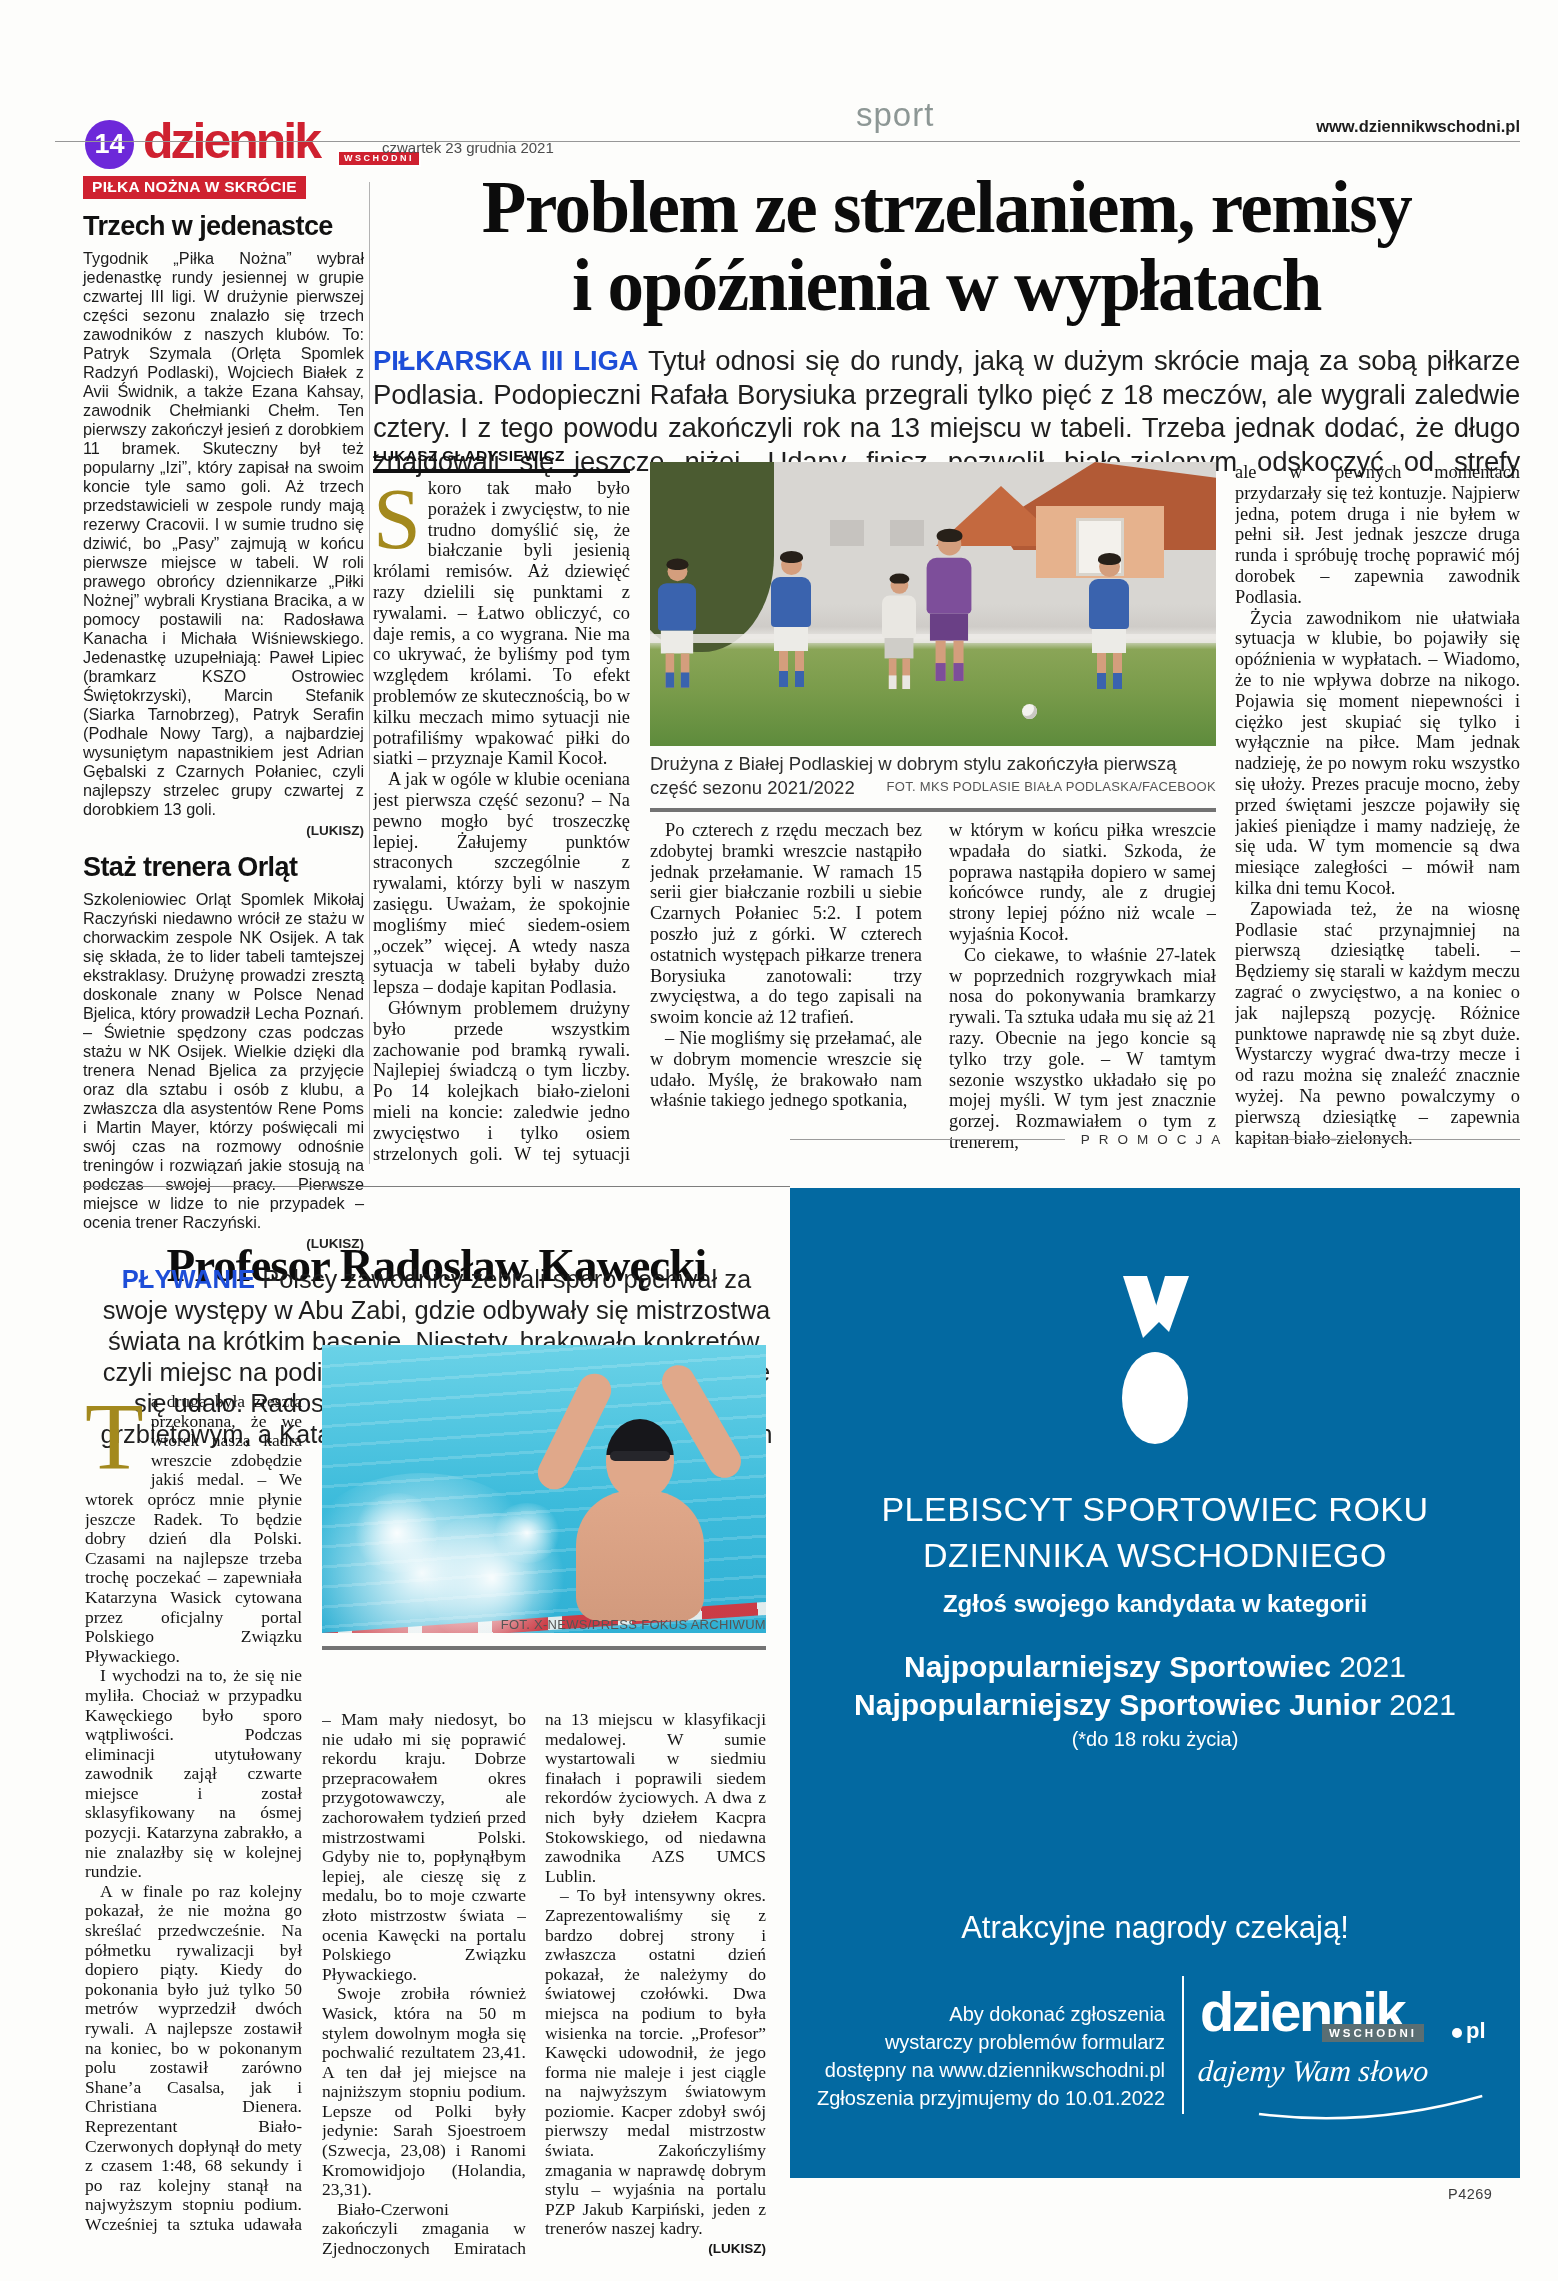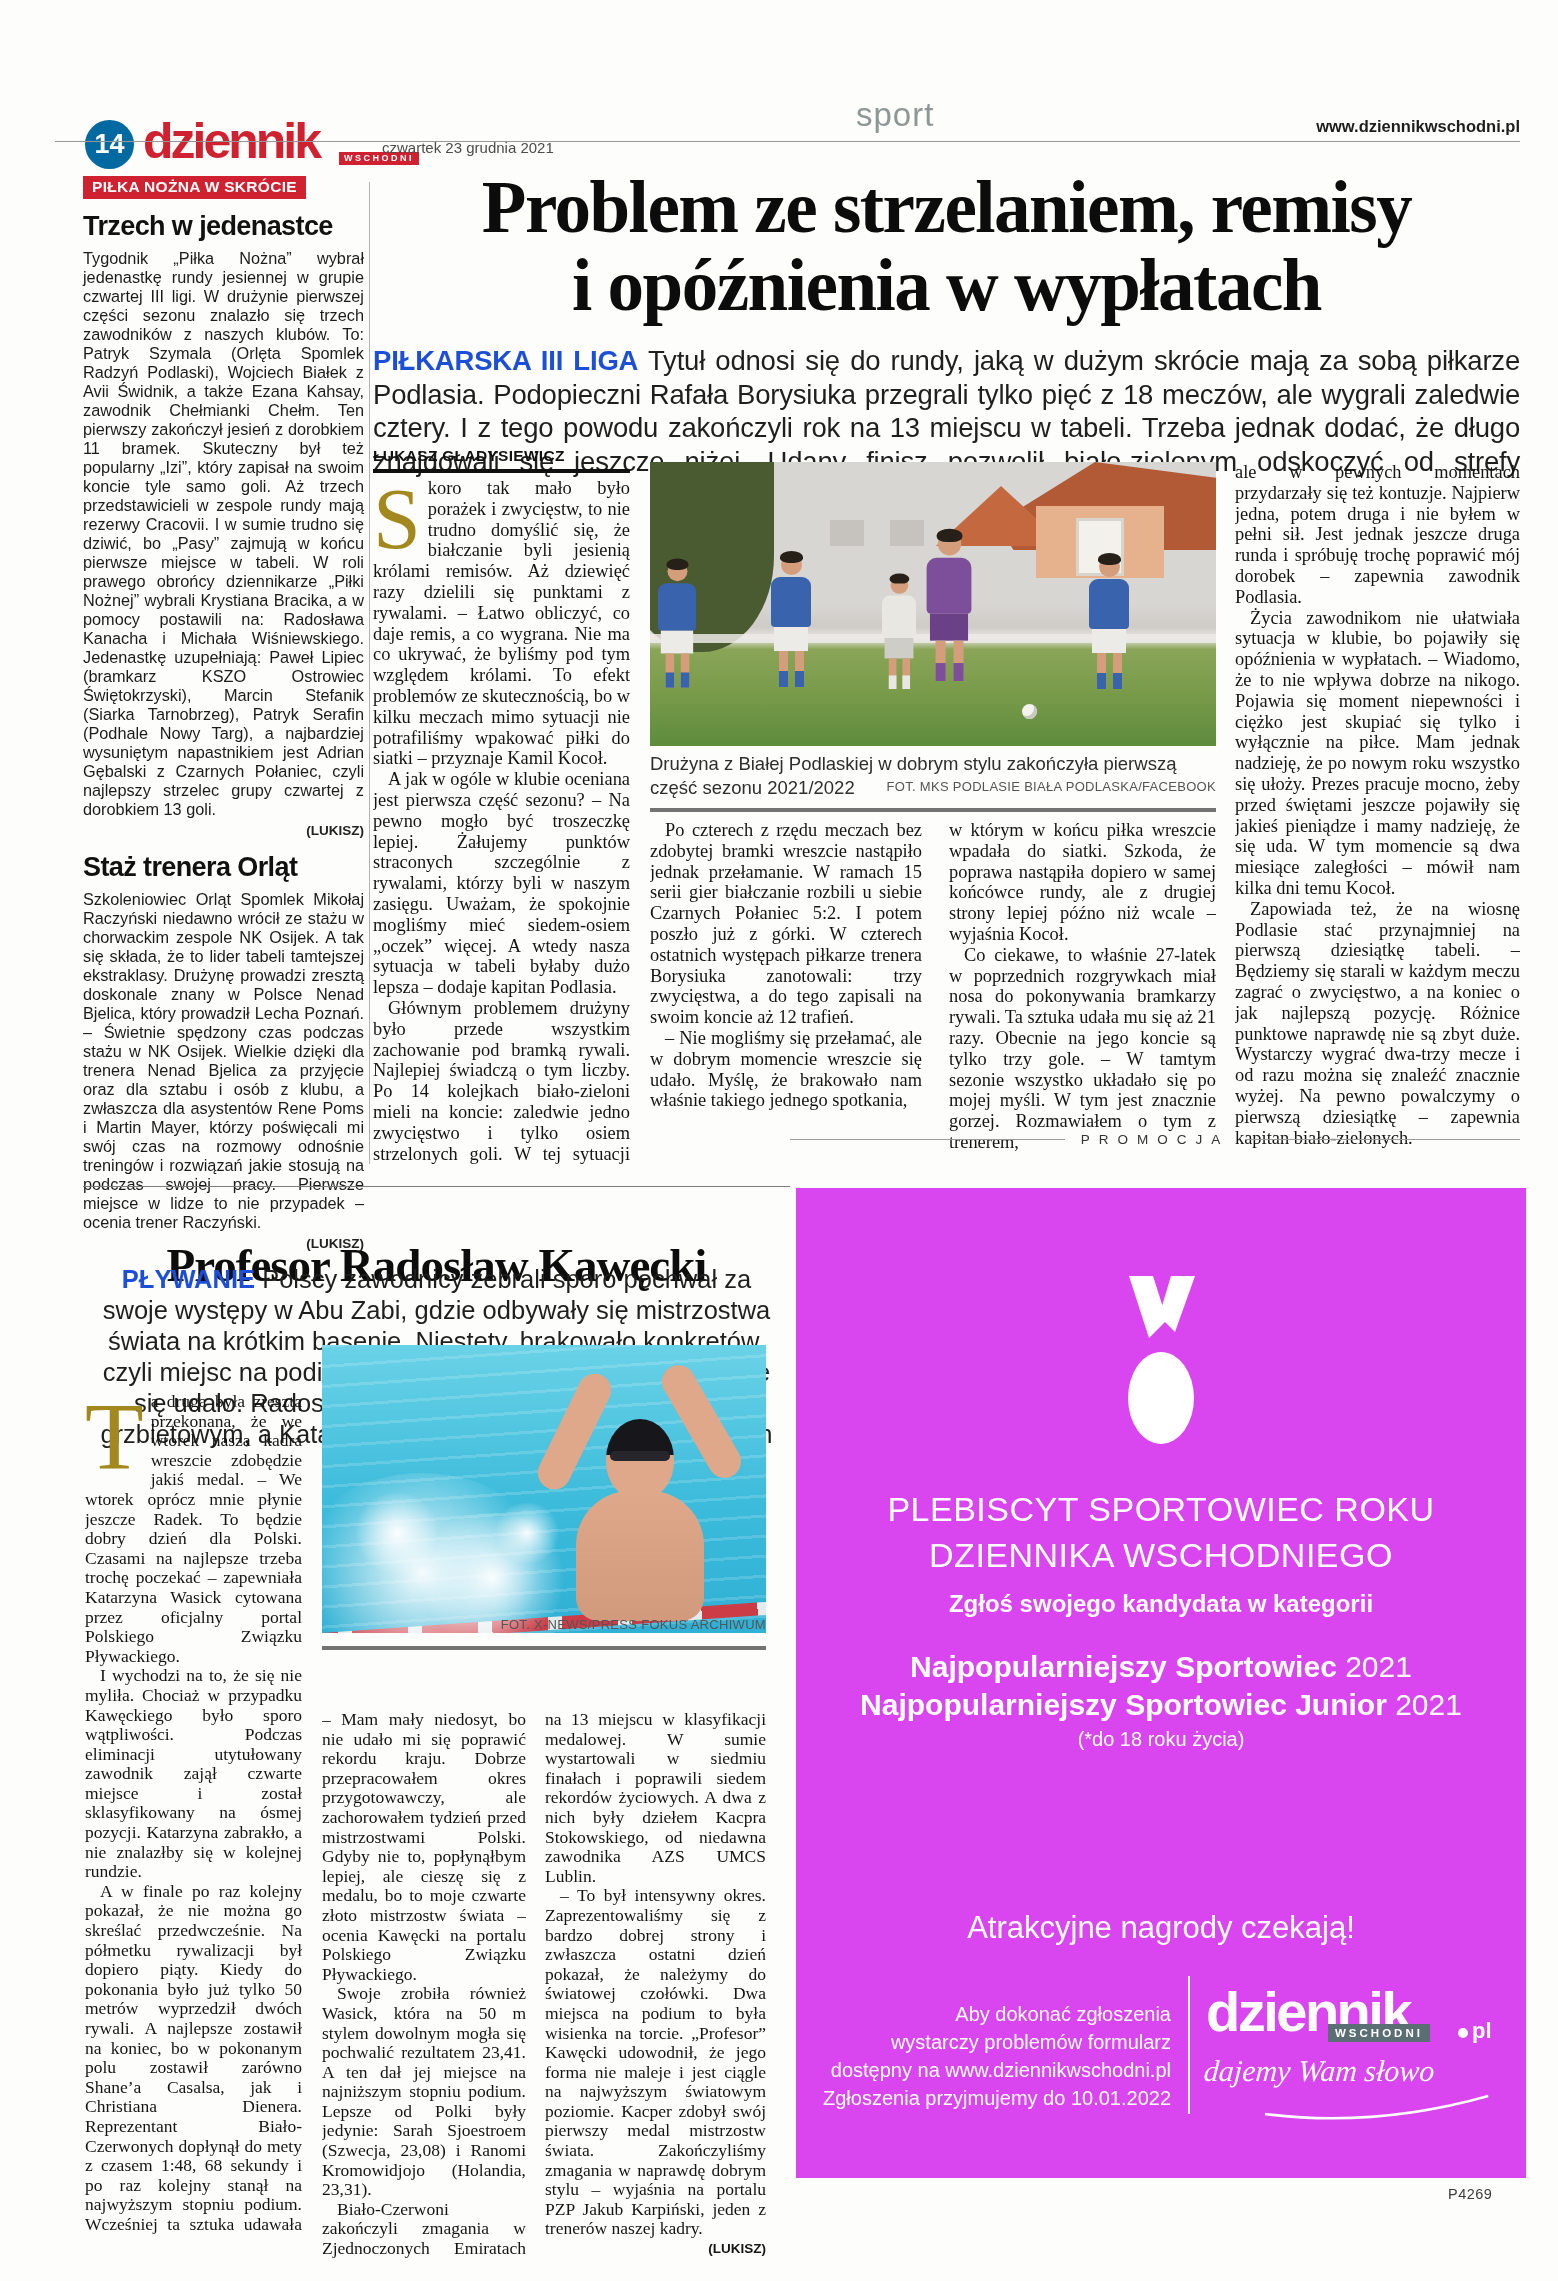--- a/index.html
+++ b/index.html
@@ -1,21 +1,21 @@
 <!DOCTYPE html>
 <html lang="pl"><head>
 <meta charset="utf-8">
 <style>
   html,body{margin:0;padding:0;background:#e8e8e8;}
   .page{position:relative;width:1558px;height:2281px;background:#fdfdfb;margin:0 auto;
         font-family:"Liberation Sans","DejaVu Sans",sans-serif;color:#151515;overflow:hidden;}
   .abs{position:absolute;}
 
   
-  .pageno{left:85px;top:120px;width:49px;height:49px;border-radius:50%;background:#0369a1;
+  .pageno{left:85px;top:120px;width:49px;height:49px;border-radius:50%;background:#6d28d9;
           color:#fff;font-weight:bold;font-size:27px;line-height:49px;text-align:center;}
   .logo{left:143px;top:116px;font-weight:bold;font-size:50px;letter-spacing:-3px;color:#cf2130;line-height:1;}
   .logo-tag{position:absolute;left:196px;top:36px;background:#cf2130;color:#fff;font-size:9px;
             letter-spacing:2.5px;font-weight:bold;padding:2px 5px;box-shadow:0 0 0 2px #fff;}
   .hdate{left:382px;top:139px;font-size:15px;color:#4c4c4c;}
   .hsport{left:856px;top:96px;font-size:33px;color:#8d9795;letter-spacing:1px;}
   .hurl{right:38px;top:117px;font-size:16.5px;font-weight:bold;color:#1d1d1d;}
   .hrule{left:55px;top:141px;width:1465px;height:1px;background:#979797;}
 
   
@@ -109,21 +109,21 @@
   .col1s{left:85px;top:1392px;width:217px;height:845px;}
   .col2s{left:322px;top:1710px;width:204px;height:548px;}
   .col3s{left:545px;top:1710px;width:221px;height:548px;}
   .dropcapT{font-size:96px;}
   .sig-serif{text-align:right;font-weight:bold;font-size:13.5px;font-family:"Liberation Sans","DejaVu Sans",sans-serif;}
 
   
   .promo-label{left:790px;top:1132px;width:730px;display:flex;align-items:center;gap:16px;
                font-size:13.5px;letter-spacing:9px;color:#333;}
   .promo-label::before,.promo-label::after{content:"";flex:1;border-top:1px solid #9b9b9b;}
-  .promo{left:790px;top:1188px;width:730px;height:990px;background:#d946ef;color:#fff;margin-left:6px;}
+  .promo{left:790px;top:1188px;width:730px;height:990px;background:#0369a1;color:#fff;}
   .promo .c{position:absolute;left:0;width:100%;text-align:center;}
   .medal{left:calc(50% - 62px);top:88px;}
   .ptitle{font-size:34px;letter-spacing:.5px;}
   .psub{font-size:24px;font-weight:bold;}
   .pcat{font-size:30px;font-weight:bold;}
   .pcat .yr{font-weight:normal;}
   .pnote{font-size:20px;}
   .pprize{font-size:31px;}
   .pinfo{left:25px;top:812px;width:350px;text-align:right;font-size:20px;line-height:28px;}
   .pdiv{left:392px;top:788px;width:2px;height:138px;background:#fff;}

